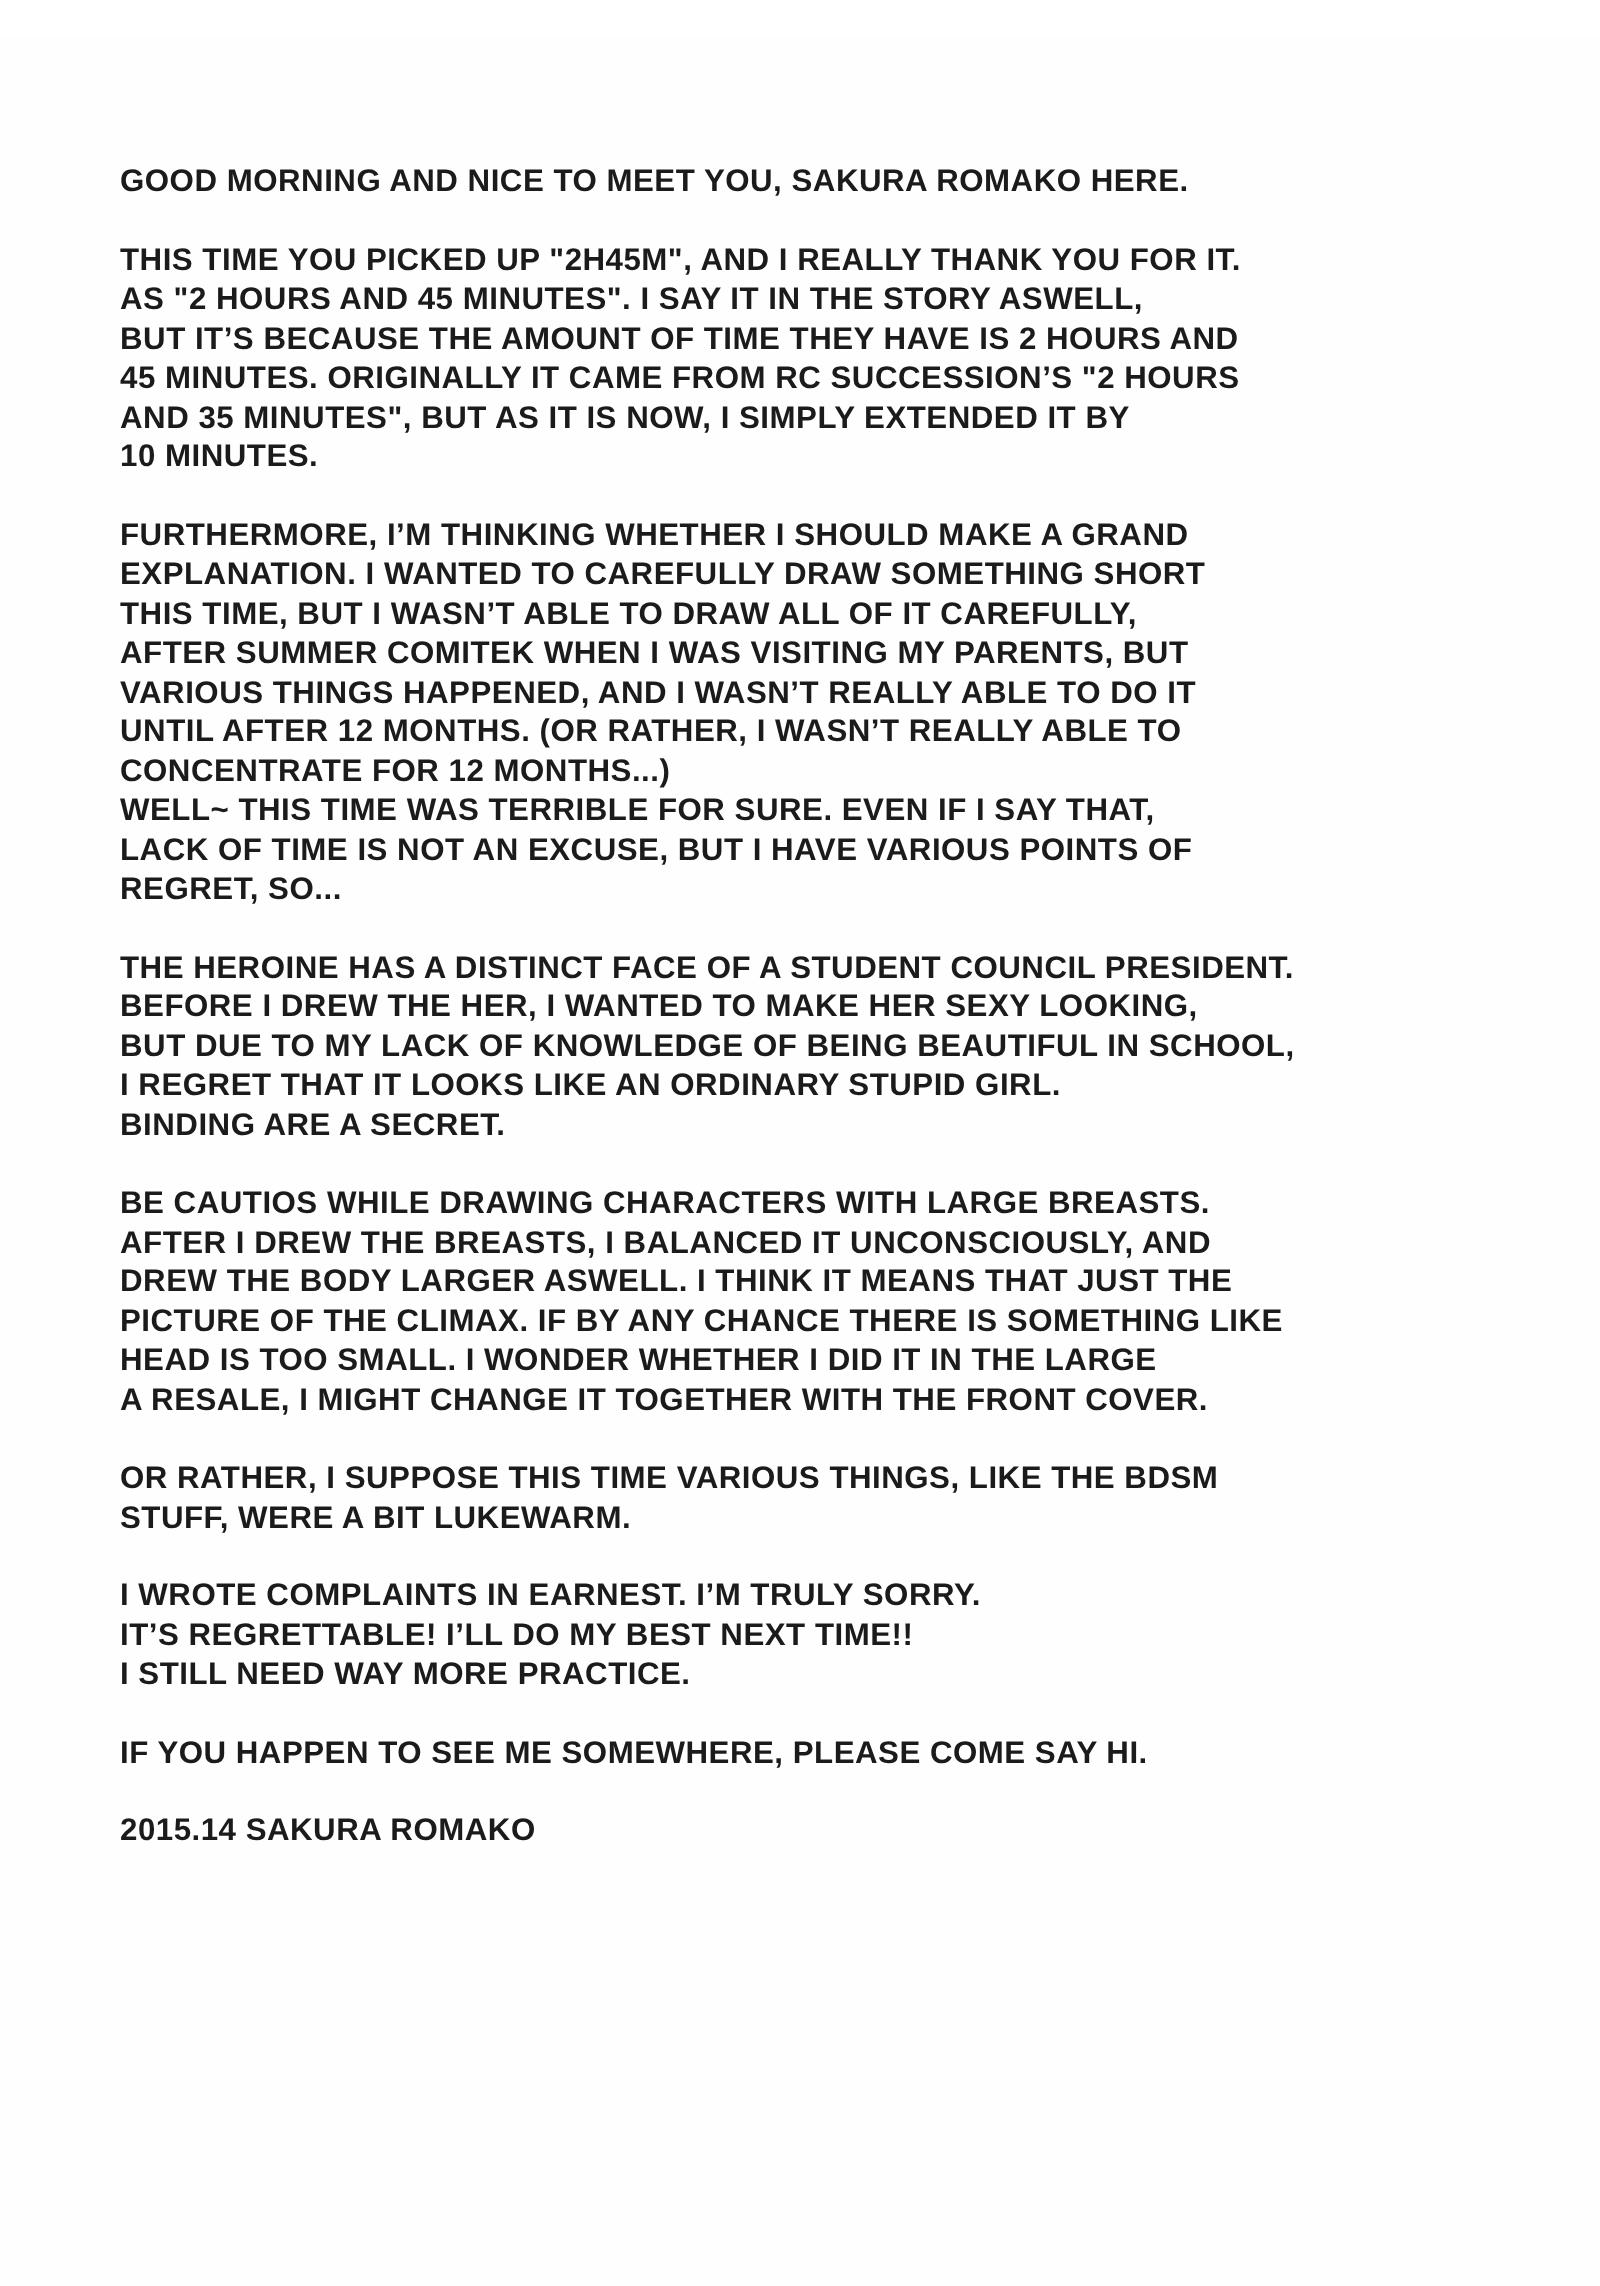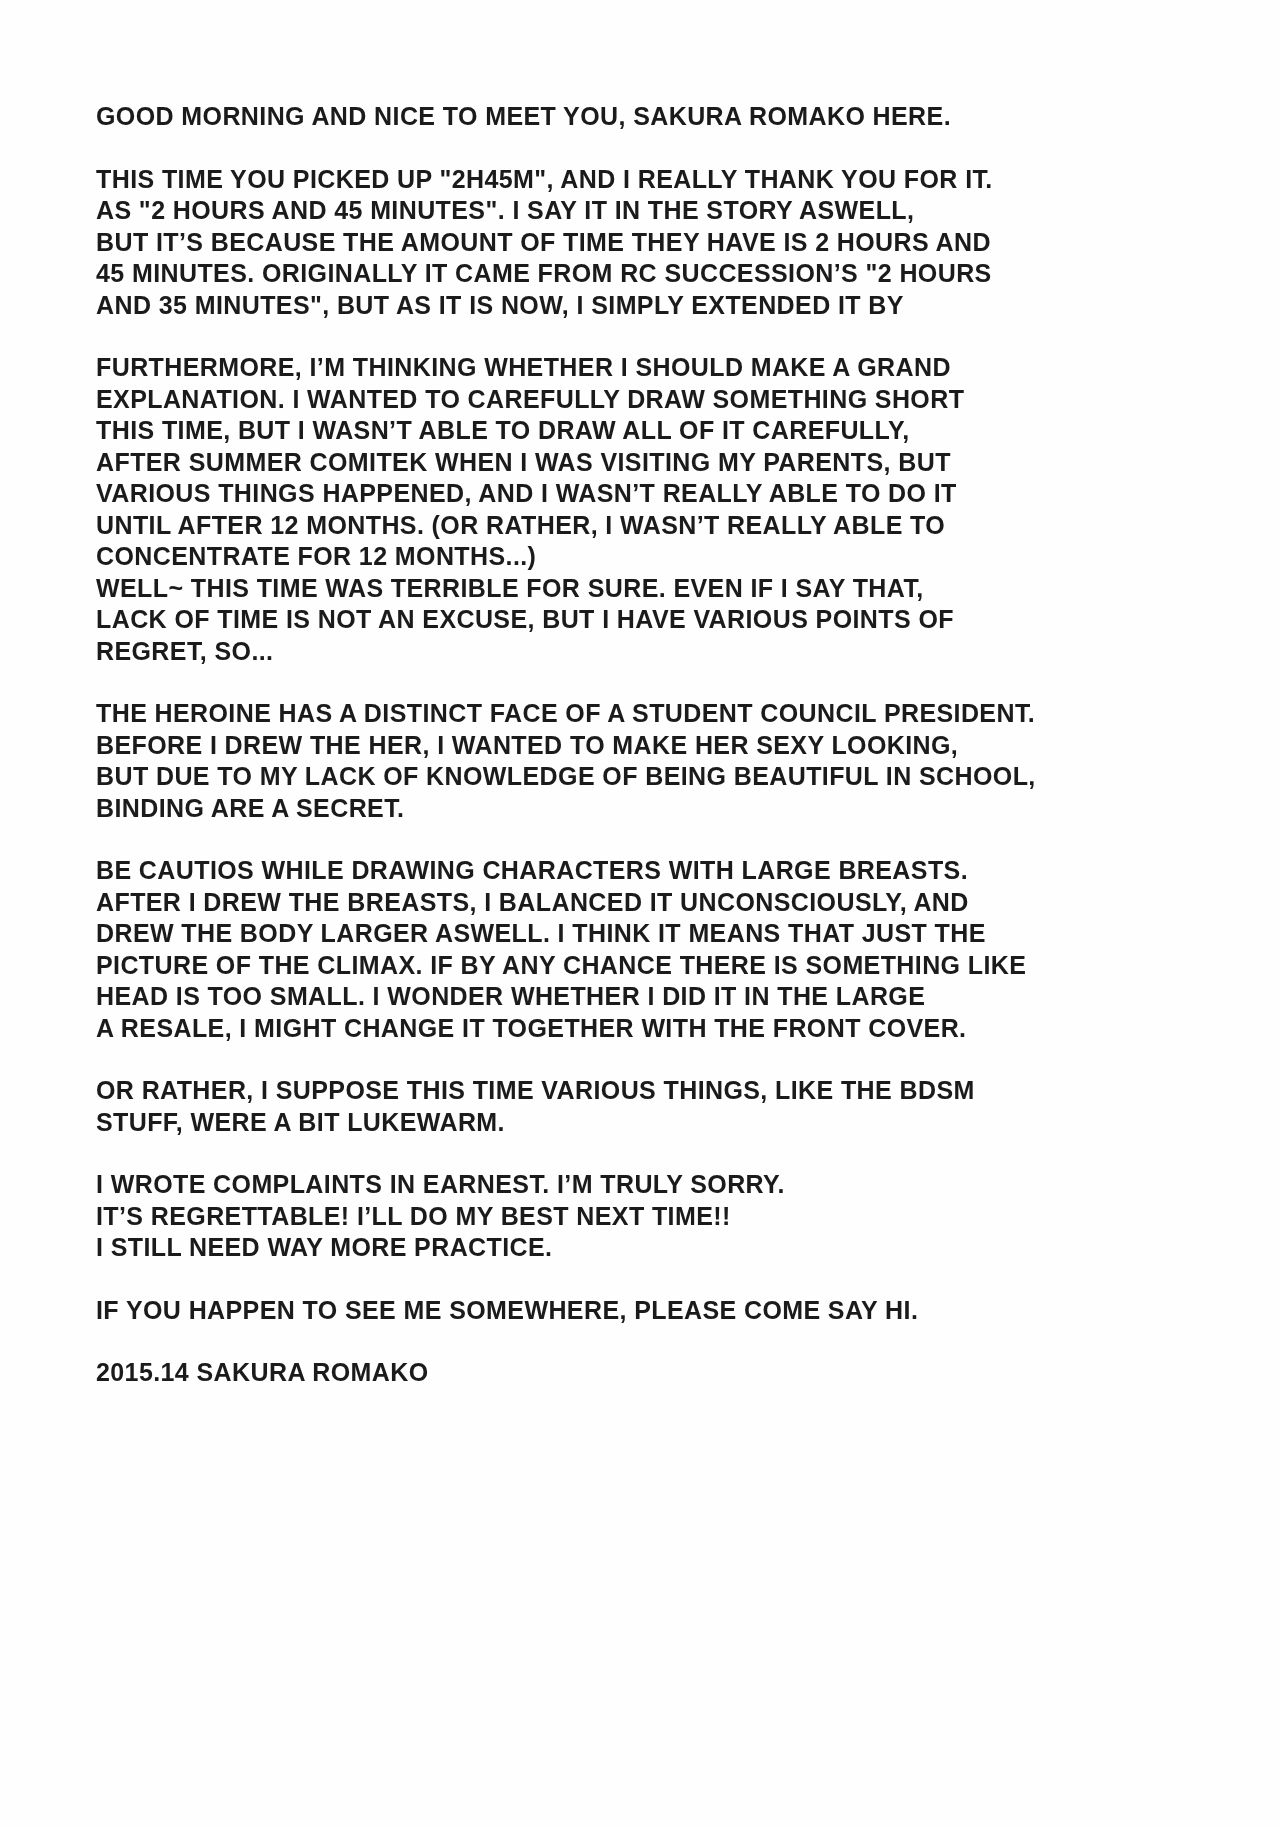--- a/index.html
+++ b/index.html
@@ -10,20 +10,21 @@
   body {
     width: 1280px;
     height: 1829px;
     position: relative;
     overflow: hidden;
   }
   .page {
     position: absolute;
     inset: 0;
     background: #fefefe;
+    margin-top: 29px;
   }
   .text-block {
     position: absolute;
     left: 96px;
     top: 101px;
     width: 1100px;
   }
   .paragraph {
     margin: 0 0 31px 0;
     padding: 0;
@@ -48,37 +49,39 @@
 
   <p class="paragraph">
         <span class="line">GOOD MORNING AND NICE TO MEET YOU, SAKURA ROMAKO HERE.</span>
       </p>
       <p class="paragraph">
         <span class="line">THIS TIME YOU PICKED UP "2H45M", AND I REALLY THANK YOU FOR IT.</span>
         <span class="line">AS "2 HOURS AND 45 MINUTES". I SAY IT IN THE STORY ASWELL,</span>
         <span class="line">BUT IT’S BECAUSE THE AMOUNT OF TIME THEY HAVE IS 2 HOURS AND</span>
         <span class="line">45 MINUTES. ORIGINALLY IT CAME FROM RC SUCCESSION’S "2 HOURS</span>
         <span class="line">AND 35 MINUTES", BUT AS IT IS NOW, I SIMPLY EXTENDED IT BY</span>
+        <span class="line">10 MINUTES.</span>
       </p>
       <p class="paragraph">
         <span class="line">FURTHERMORE, I’M THINKING WHETHER I SHOULD MAKE A GRAND</span>
         <span class="line">EXPLANATION. I WANTED TO CAREFULLY DRAW SOMETHING SHORT</span>
         <span class="line">THIS TIME, BUT I WASN’T ABLE TO DRAW ALL OF IT CAREFULLY,</span>
         <span class="line">AFTER SUMMER COMITEK WHEN I WAS VISITING MY PARENTS, BUT</span>
         <span class="line">VARIOUS THINGS HAPPENED, AND I WASN’T REALLY ABLE TO DO IT</span>
         <span class="line">UNTIL AFTER 12 MONTHS. (OR RATHER, I WASN’T REALLY ABLE TO</span>
         <span class="line">CONCENTRATE FOR 12 MONTHS...)</span>
         <span class="line">WELL~ THIS TIME WAS TERRIBLE FOR SURE. EVEN IF I SAY THAT,</span>
         <span class="line">LACK OF TIME IS NOT AN EXCUSE, BUT I HAVE VARIOUS POINTS OF</span>
         <span class="line">REGRET, SO...</span>
       </p>
       <p class="paragraph">
         <span class="line">THE HEROINE HAS A DISTINCT FACE OF A STUDENT COUNCIL PRESIDENT.</span>
         <span class="line">BEFORE I DREW THE HER, I WANTED TO MAKE HER SEXY LOOKING,</span>
         <span class="line">BUT DUE TO MY LACK OF KNOWLEDGE OF BEING BEAUTIFUL IN SCHOOL,</span>
+        <span class="line">I REGRET THAT IT LOOKS LIKE AN ORDINARY STUPID GIRL.</span>
         <span class="line">BINDING ARE A SECRET.</span>
       </p>
       <p class="paragraph">
         <span class="line">BE CAUTIOS WHILE DRAWING CHARACTERS WITH LARGE BREASTS.</span>
         <span class="line">AFTER I DREW THE BREASTS, I BALANCED IT UNCONSCIOUSLY, AND</span>
         <span class="line">DREW THE BODY LARGER ASWELL. I THINK IT MEANS THAT JUST THE</span>
         <span class="line">PICTURE OF THE CLIMAX. IF BY ANY CHANCE THERE IS SOMETHING LIKE</span>
         <span class="line">HEAD IS TOO SMALL. I WONDER WHETHER I DID IT IN THE LARGE</span>
         <span class="line">A RESALE, I MIGHT CHANGE IT TOGETHER WITH THE FRONT COVER.</span>
       </p>

